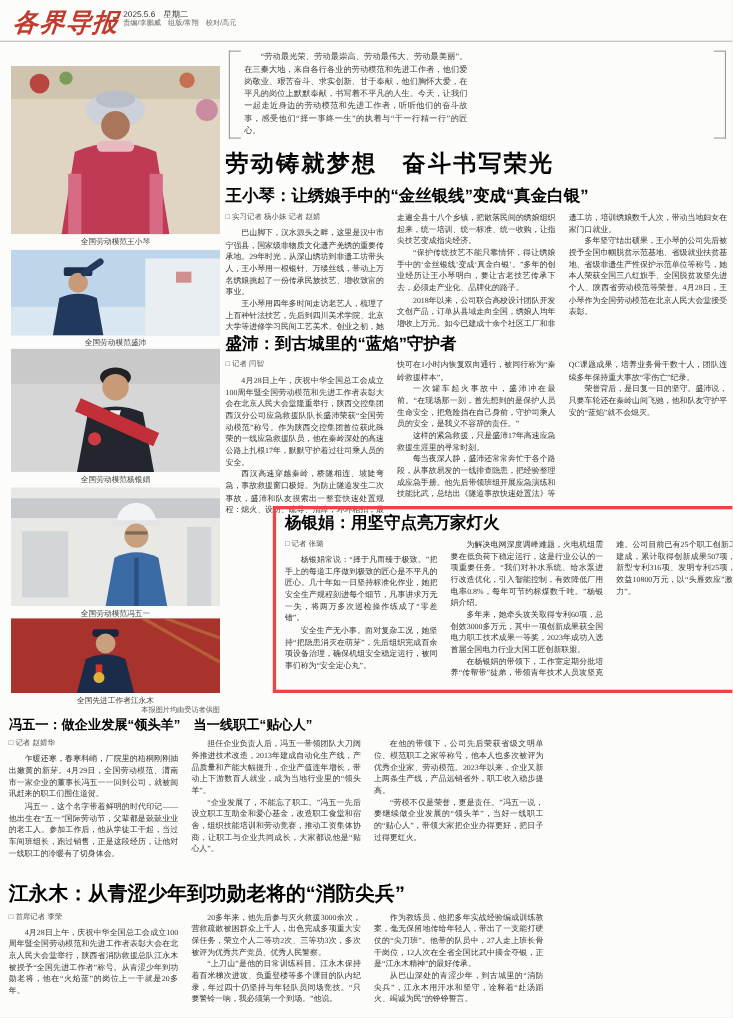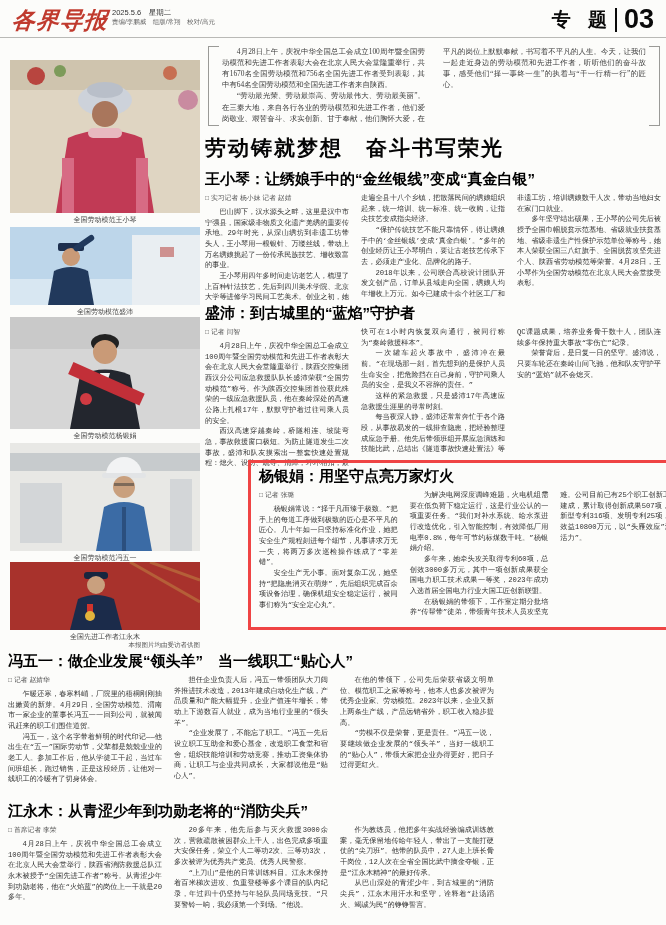--- a/index.html
+++ b/index.html
@@ -35,54 +35,49 @@
         font-family:"Liberation Sans","DejaVu Sans",sans-serif;font-weight:900;font-size:21px;
         letter-spacing:2px;color:#050505;}
   
   .article{position:absolute;}
   .art-title{margin:0 0 5px;text-align:left;color:#000;line-height:1.2;}
   .t-name{font-family:"Liberation Serif",serif;font-weight:700;}
   .t-rest{font-family:"Liberation Sans","DejaVu Sans",sans-serif;font-weight:900;}
   .art-body{column-gap:12px;column-fill:auto;text-align:justify;font-size:7.2px;line-height:1.48;color:#333;}
   .cols3{column-count:3;}
   .cols4{column-count:4;}
-  .art-body p{margin:0;text-indent:2em;font-family:Liberation Mono, monospace;}
+  .art-body p{margin:0;text-indent:2em;}
   .art-body p.byline{text-indent:0;font-size:6.8px;color:#555;margin-bottom:4px;font-family:"Liberation Sans",sans-serif;}
   .a1{left:205px;top:170px;width:456px;}
   .a1 .art-title{font-size:15px;}
   .a1 .art-body{height:112px;}
   .a2{left:205px;top:304px;width:456px;}
   .a2 .art-title{font-size:15px;}
   .a2 .art-body{height:148px;}
   .a3{left:200px;top:460px;width:462px;height:170px;box-sizing:border-box;
       border:3px solid #ef4444;padding:4px 8px;margin-left:48px;}
   .a3 .art-title{font-size:15px;}
   .a3 .art-body{height:128px;}
   .a4{left:8px;top:652px;width:652px;}
-  .a4 .art-title{font-size:15px;}
+  .a4 .art-title{font-size:12px;}
   .a4 .art-body{height:124px;}
   .a5{left:8px;top:802px;width:652px;}
-  .a5 .art-title{font-size:15px;}
+  .a5 .art-title{font-size:18px;}
   .a5 .art-body{height:94px;}
 </style>
 </head>
 <body>
 
 <div class="page">
 
   <header class="mast">
     <div class="logo">各界导报</div>
     <div class="mast-meta">
       <div class="mast-date">2025.5.6　星期二</div>
       <div class="mast-credits">责编/李鹏威　组版/常翔　校对/高元</div>
-    </div>
-    <div class="mast-right">
-      <span class="section">专 题</span>
-      <span class="vbar"></span>
-      <span class="pageno">03</span>
     </div>
   </header>
   <div class="mast-rule"></div>
 
   <figure class="photo" style="top:60px;">
     <svg width="190" height="153" viewBox="0 0 190 153">
       <rect width="190" height="153" fill="#dfd5c2"></rect>
       <rect width="190" height="30" fill="#cfc4ae"></rect>
       <circle cx="26" cy="16" r="9" fill="#b8453f"></circle>
       <circle cx="50" cy="11" r="6" fill="#7d9b5a"></circle>
@@ -156,21 +151,20 @@
     </svg>
     <figcaption>全国先进工作者江永木</figcaption>
   </figure>
 
   <div class="rail-credit">本报图片均由受访者供图</div>
 
   <section class="intro">
     <div class="bracket left"></div>
     <div class="bracket right"></div>
     <div class="intro-cols">
-        <p>4月28日上午，庆祝中华全国总工会成立100周年暨全国劳动模范和先进工作者表彰大会在北京人民大会堂隆重举行，共有1670名全国劳动模范和756名全国先进工作者受到表彰，其中有64名全国劳动模范和全国先进工作者来自陕西。</p>
         <p>“劳动最光荣、劳动最崇高、劳动最伟大、劳动最美丽”。在三秦大地，来自各行各业的劳动模范和先进工作者，他们爱岗敬业、艰苦奋斗、求实创新、甘于奉献，他们胸怀大爱，在平凡的岗位上默默奉献，书写着不平凡的人生。今天，让我们一起走近身边的劳动模范和先进工作者，听听他们的奋斗故事，感受他们“择一事终一生”的执着与“干一行精一行”的匠心。</p>
       </div>
   </section>
 
   <h1 class="headline">劳动铸就梦想　奋斗书写荣光</h1>
 
   <section class="article a1">
     <h2 class="art-title"><span class="t-name">王小琴：</span><span class="t-rest">让绣娘手中的“金丝银线”变成“真金白银”</span></h2>
     <div class="art-body cols3">
       <p class="byline">□ 实习记者 杨小妹 记者 赵婧</p>

